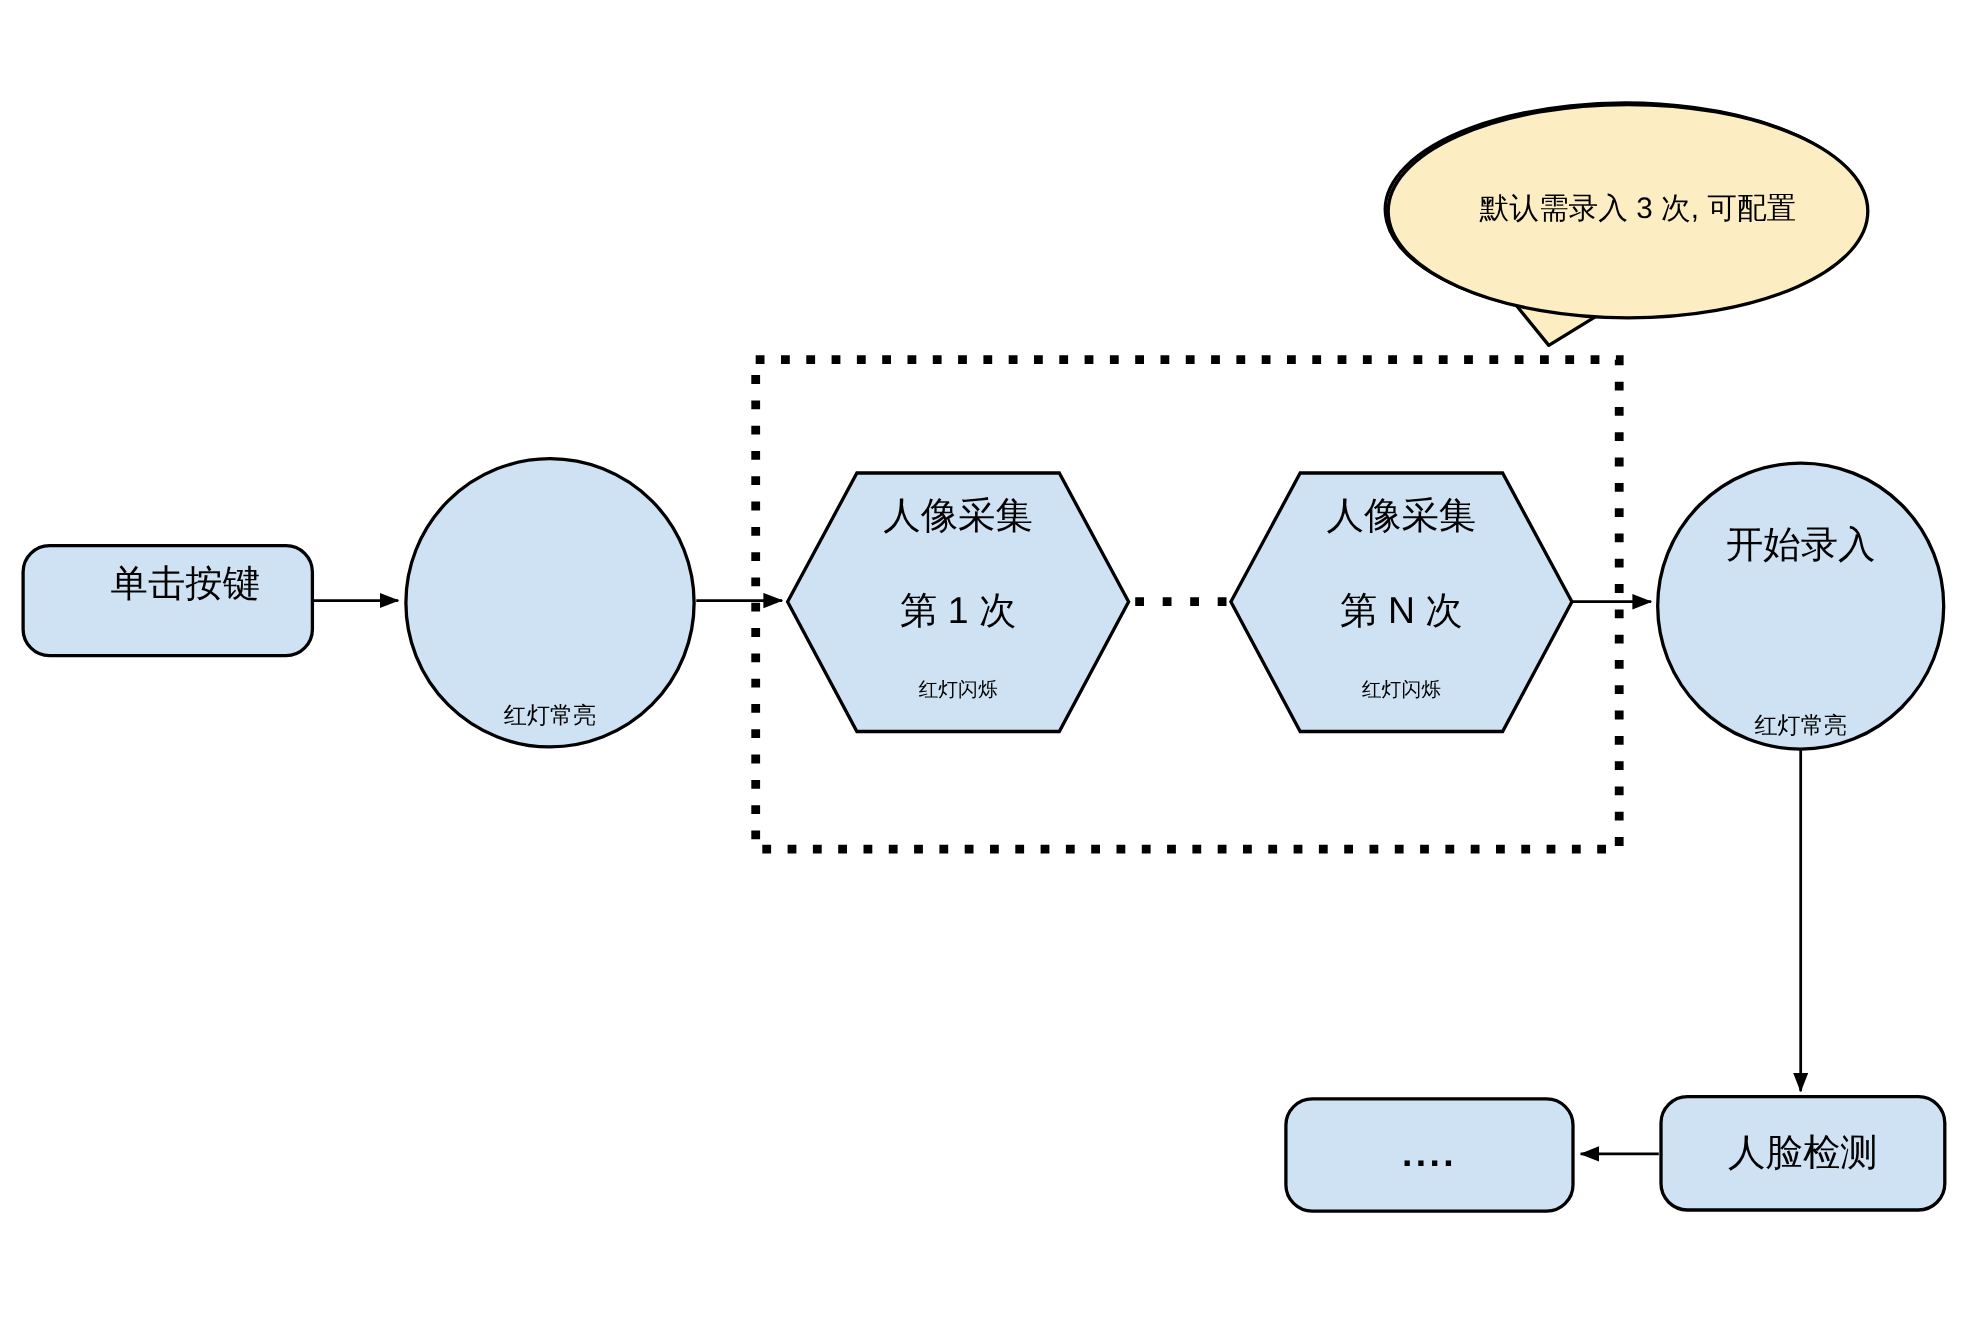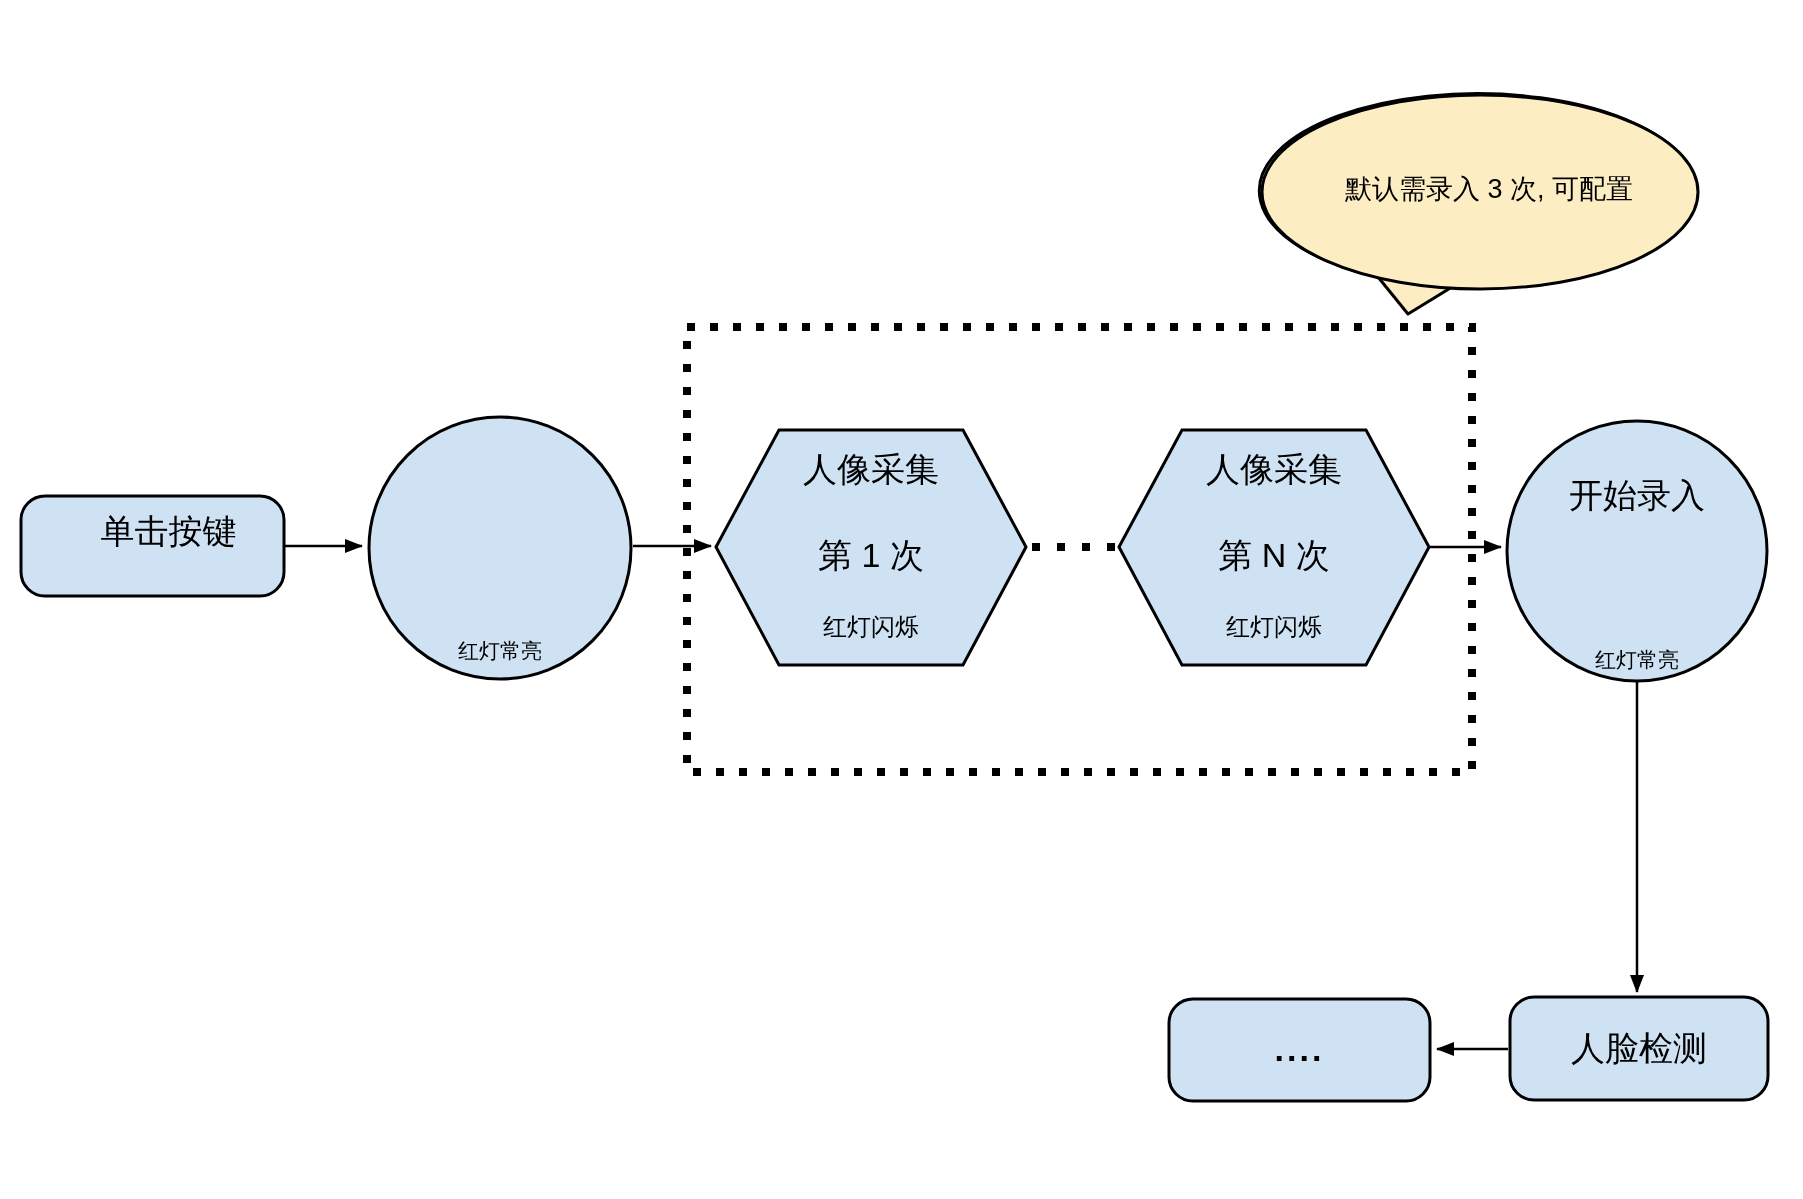--- a/index.html
+++ b/index.html
@@ -16,21 +16,21 @@
     position:absolute;
     display:flex;align-items:center;justify-content:center;
     text-align:center;
     color:#000000;
     white-space:nowrap;
     line-height:1.15;
   }
   .t34{font-size:34px;}
   .t27{font-size:27px;}
   .t21{font-size:21px;margin-top:45px;}
-  .t20{font-size:24px;}
+  .t20{font-size:18px;}
   .dots{letter-spacing:3px;font-weight:bold;}
 </style>
 </head>
 <body>
 
 <div class="canvas">
 
   <svg width="1803" height="1199" viewBox="0 0 1803 1199" xmlns="http://www.w3.org/2000/svg">
     <defs>
       <marker id="arrow" markerUnits="userSpaceOnUse" markerWidth="20" markerHeight="16" refX="17" refY="7" orient="auto">

